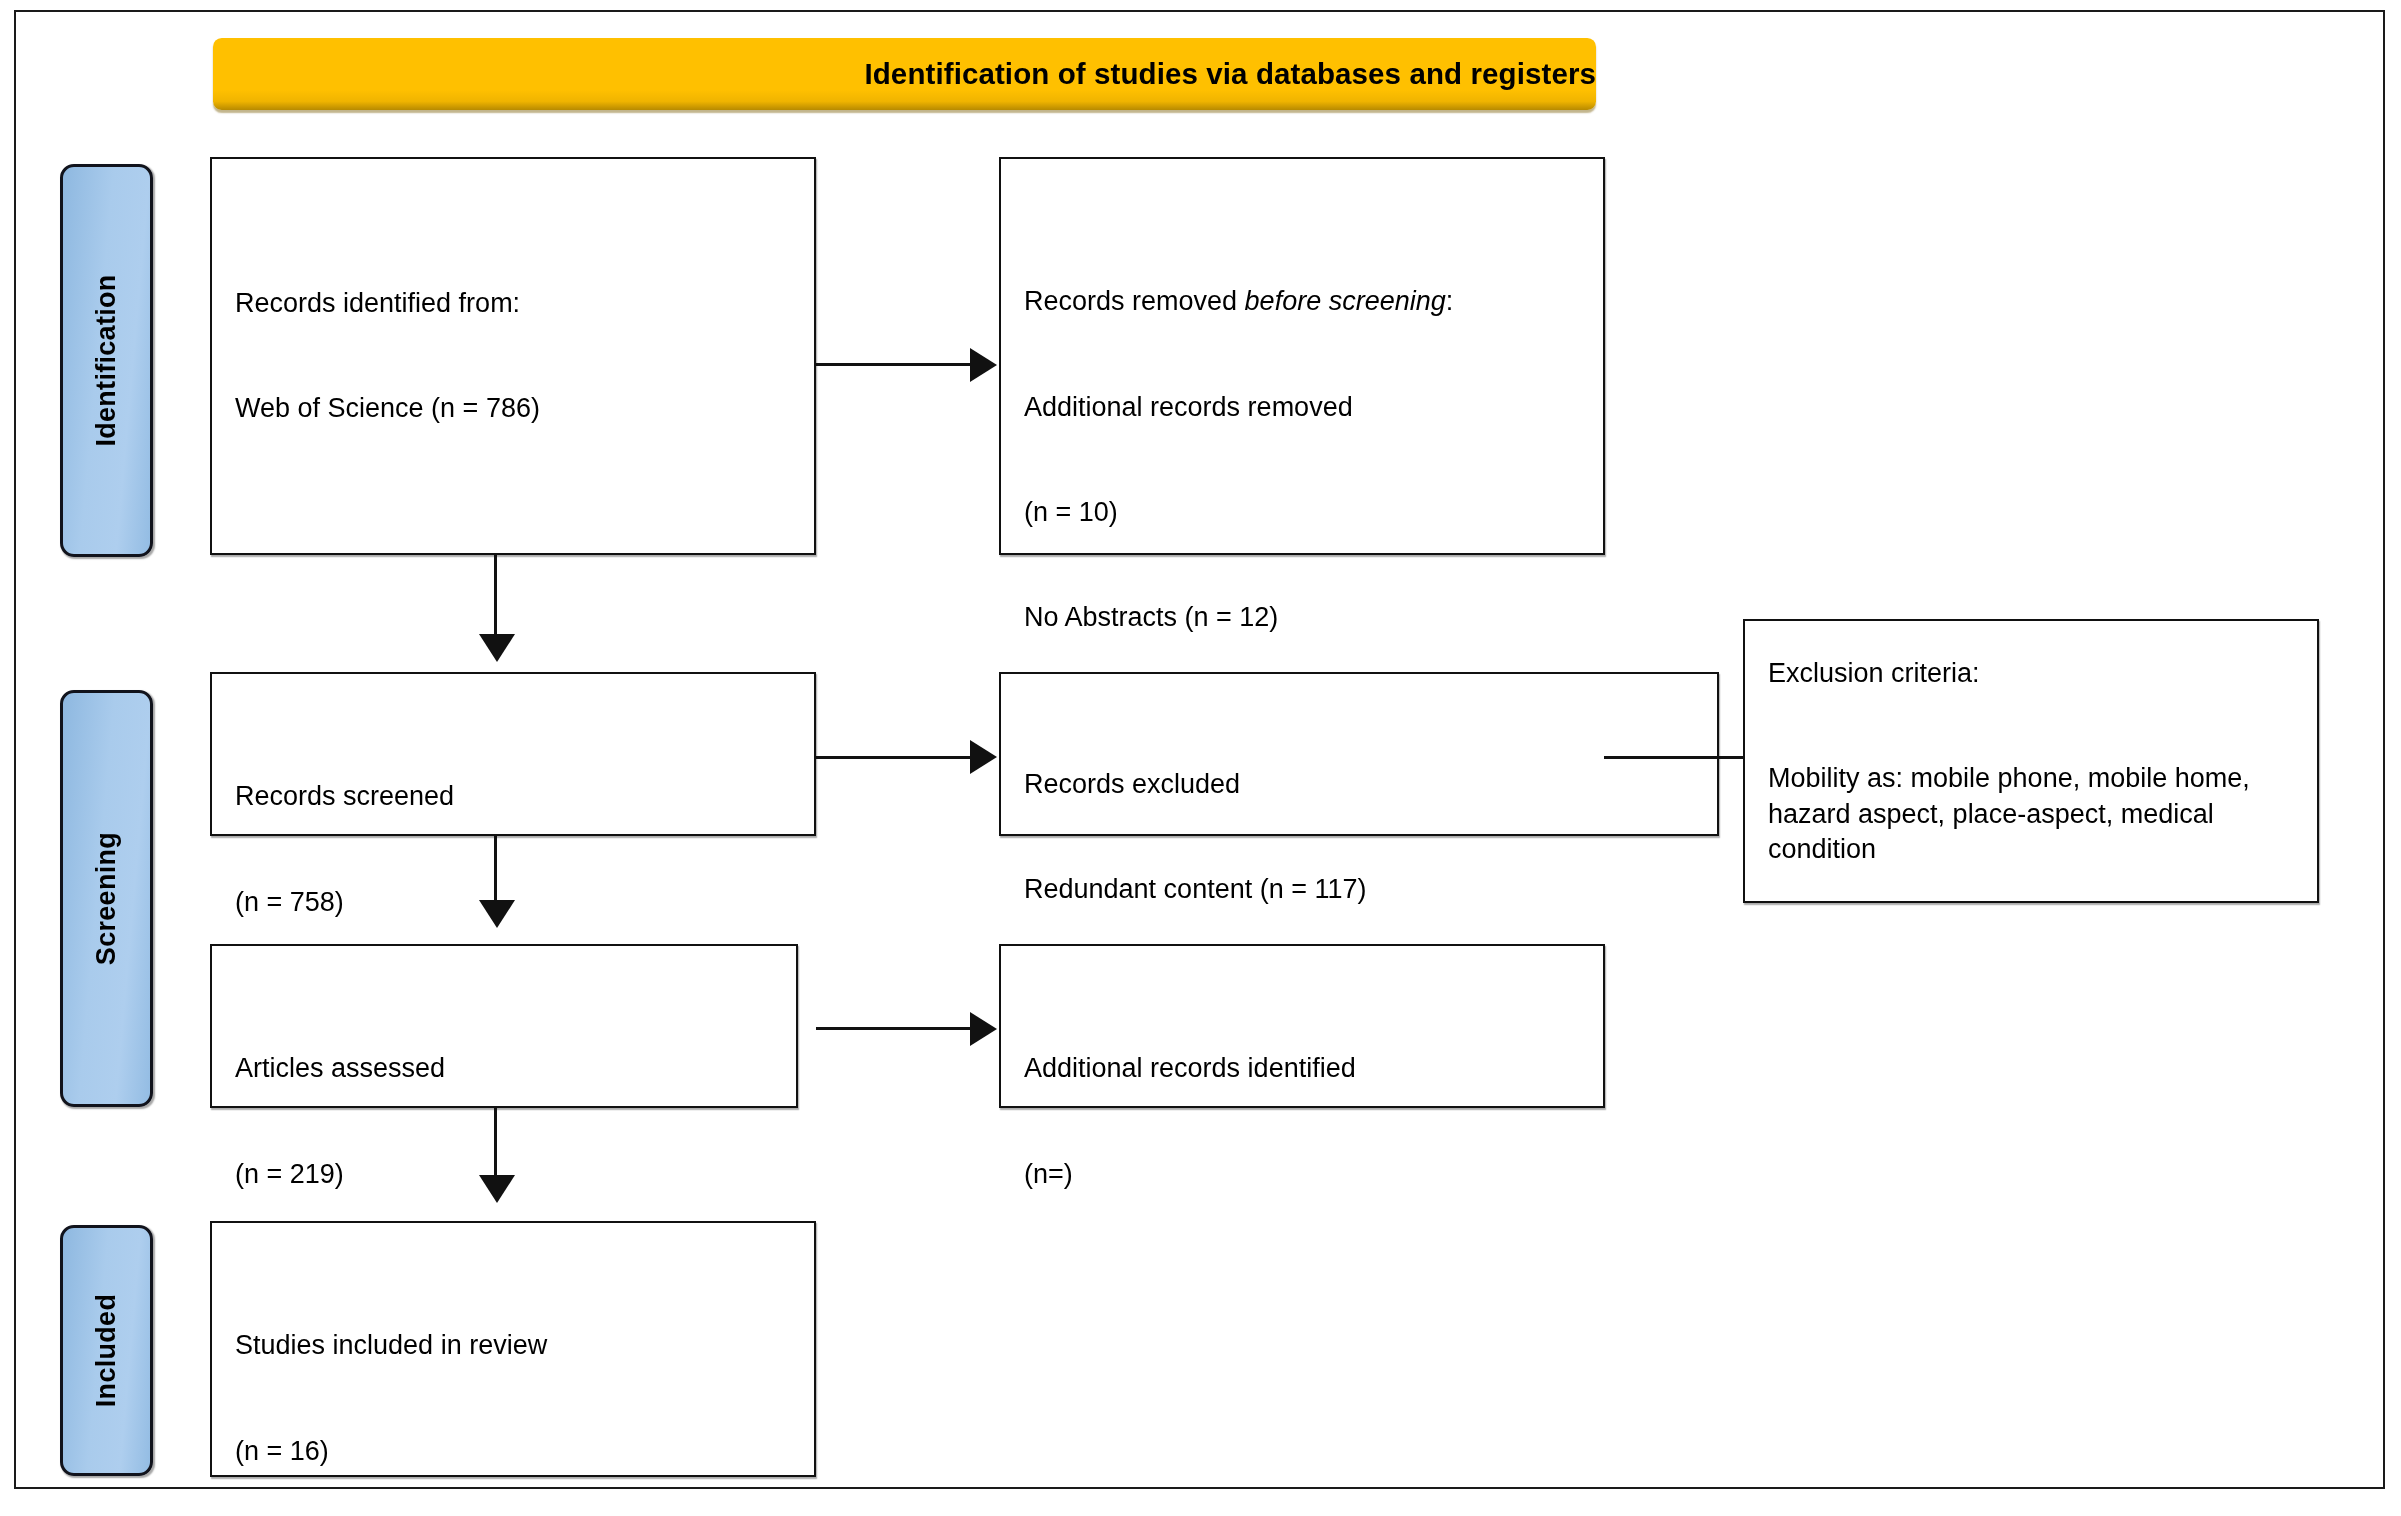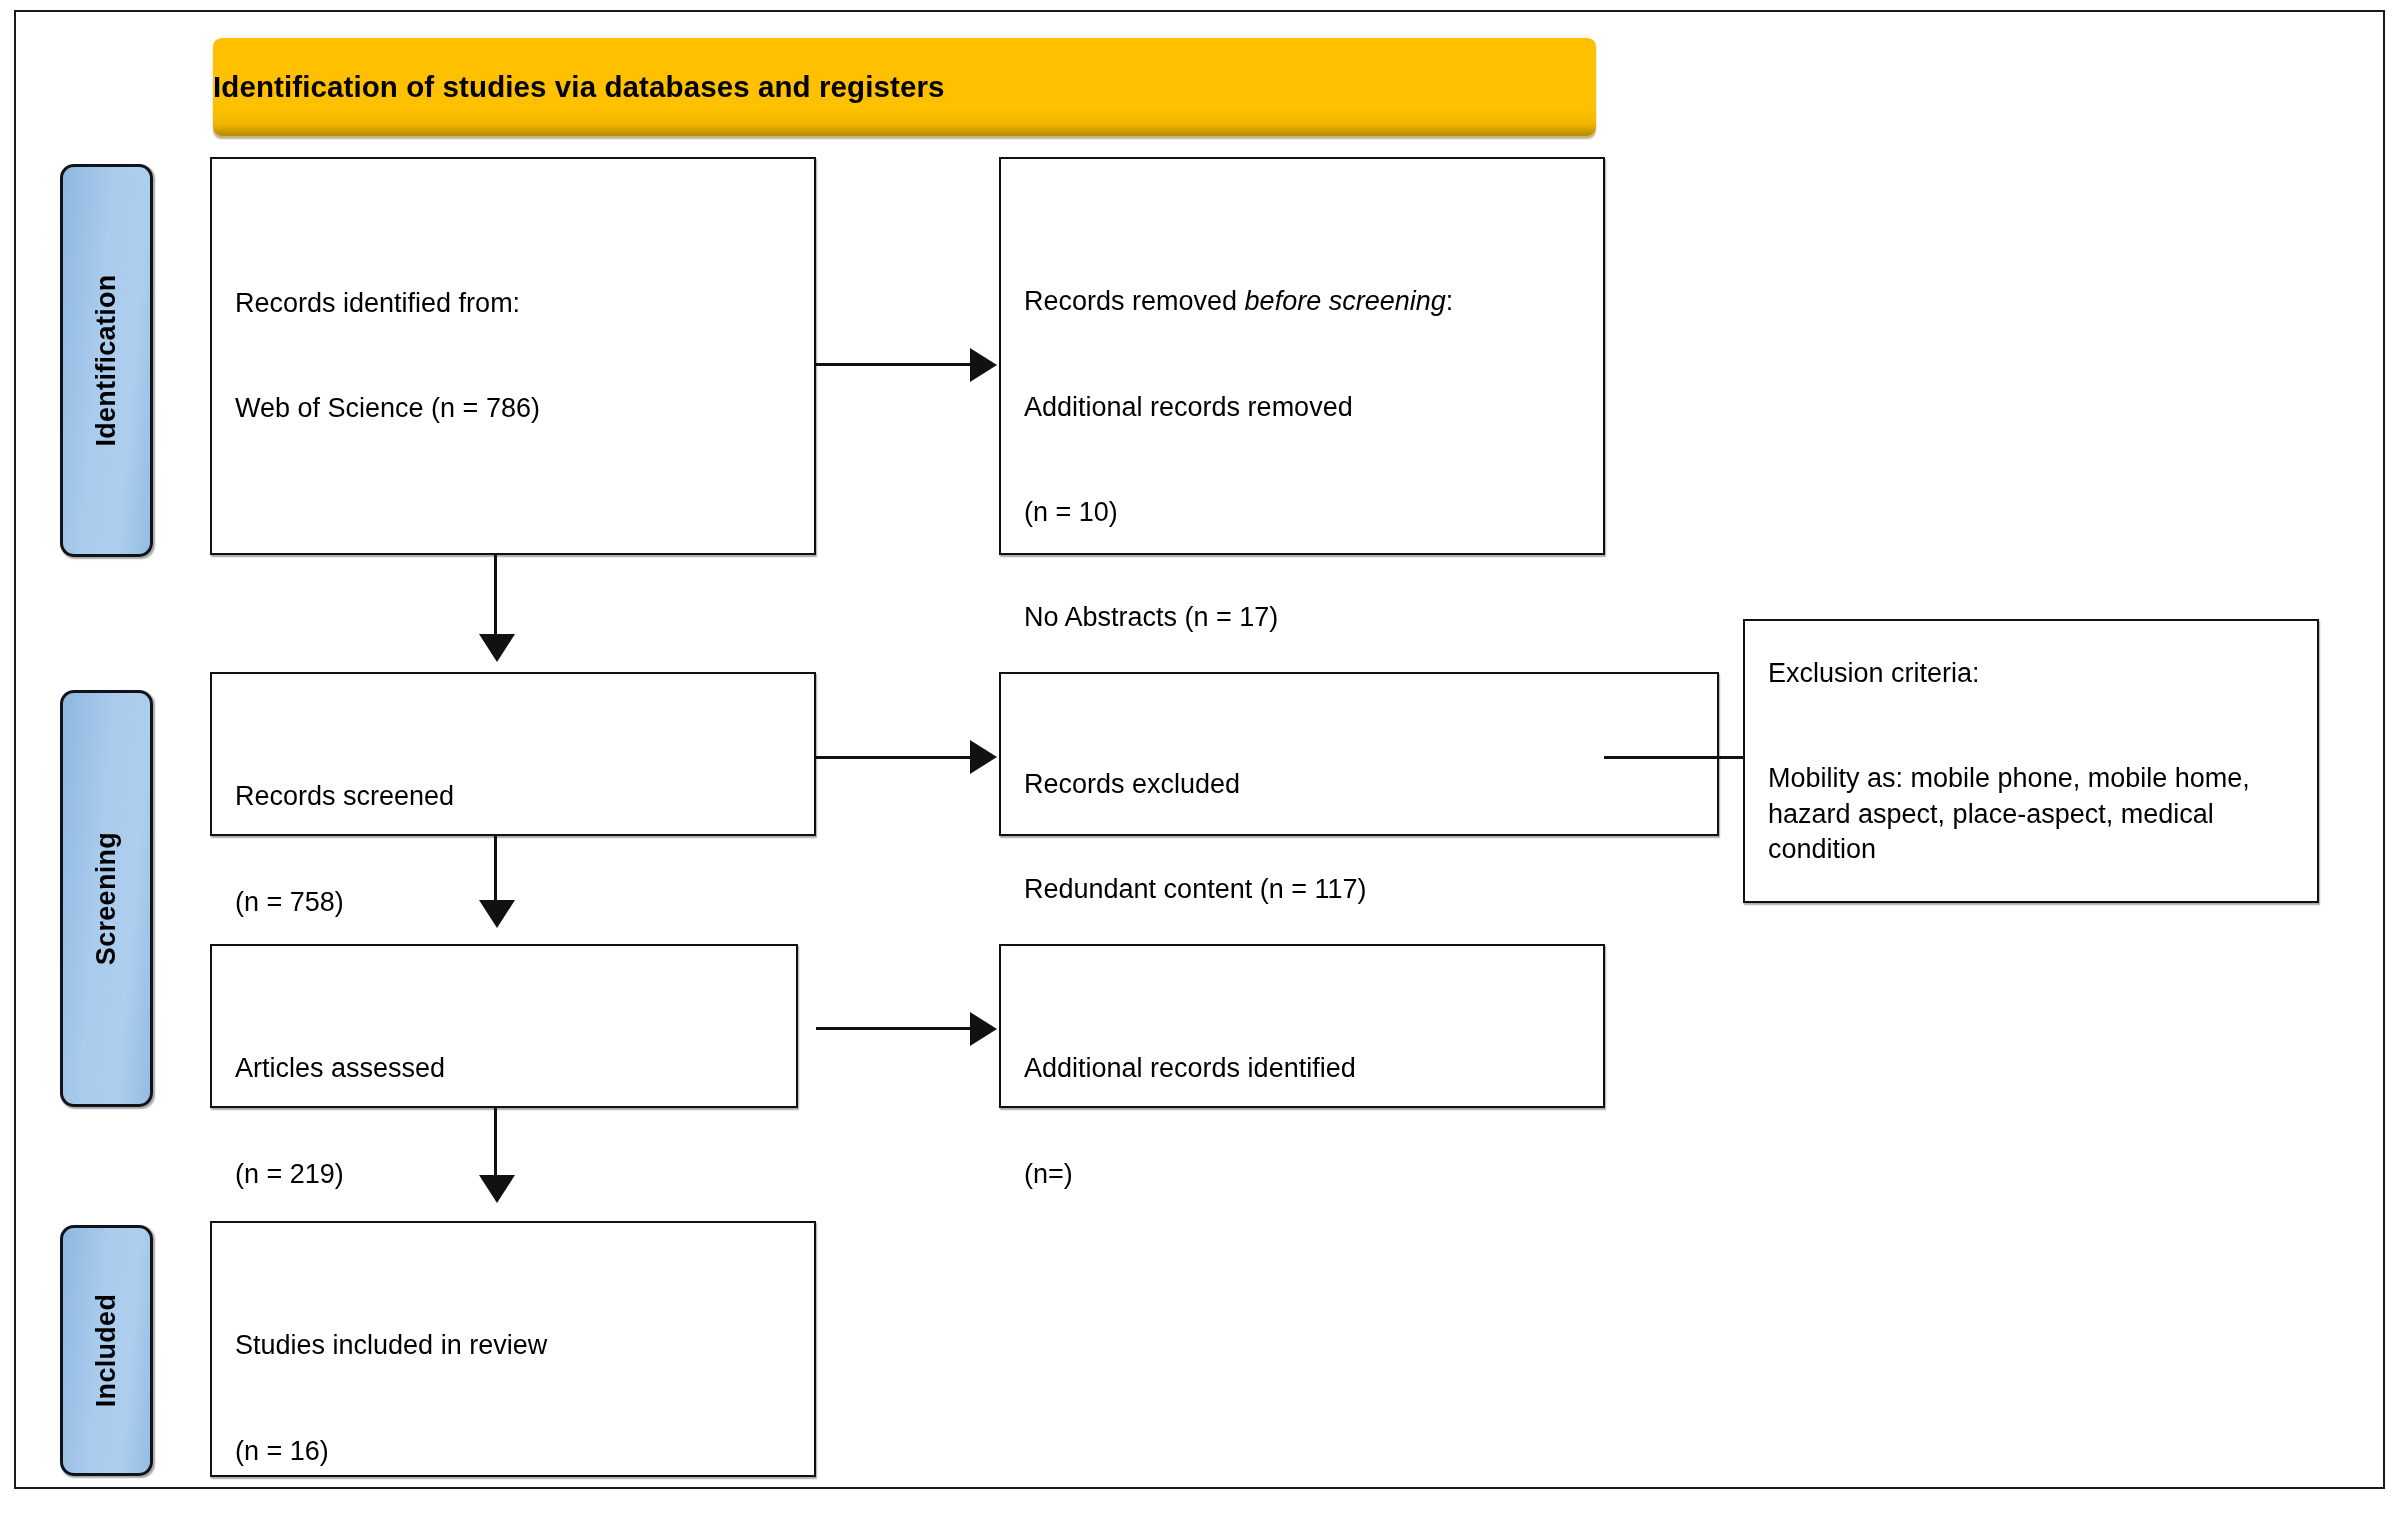--- a/index.html
+++ b/index.html
@@ -30,27 +30,27 @@
     box-sizing: border-box;
     background: transparent;
   }
 
   
   .banner {
     position: absolute;
     left: 213px;
     top: 38px;
     width: 1383px;
-    height: 98px;
+    height: 72px;
     border-radius: 8.7px;
     background: linear-gradient(180deg, #FFC000 0%, #FFC000 72%, #F0B400 88%, #B88A00 100%);
     box-shadow: 0 2.2px 1.6px rgba(120,90,0,0.45);
     display: flex;
     align-items: center;
-    justify-content: flex-start;
+    justify-content: flex-end;
     box-sizing: border-box;
   }
   .banner-title {
     font-size: 29.5px;
     font-weight: bold;
     color: #000000;
     letter-spacing: 0.1px;
     text-align: center;
     line-height: 1.1;
   }
@@ -188,21 +188,21 @@
       <div>Records identified from:</div>
       <div>Web of Science (n = 786)</div>
     </div>
   </div>
 
   <div class="flow-box" id="box-removed">
     <div class="box-text txt-top">
       <div><span>Records removed </span><em>before screening</em><span>:</span></div>
       <div>Additional records removed</div>
       <div>(n = 10)</div>
-      <div>No Abstracts (n = 17)</div>
+      <div>No Abstracts (n = 12)</div>
     </div>
   </div>
 
   <div class="flow-box" id="box-screened">
     <div class="box-text txt-upper">
       <div>Records screened</div>
       <div>(n = 758)</div>
     </div>
   </div>
 

